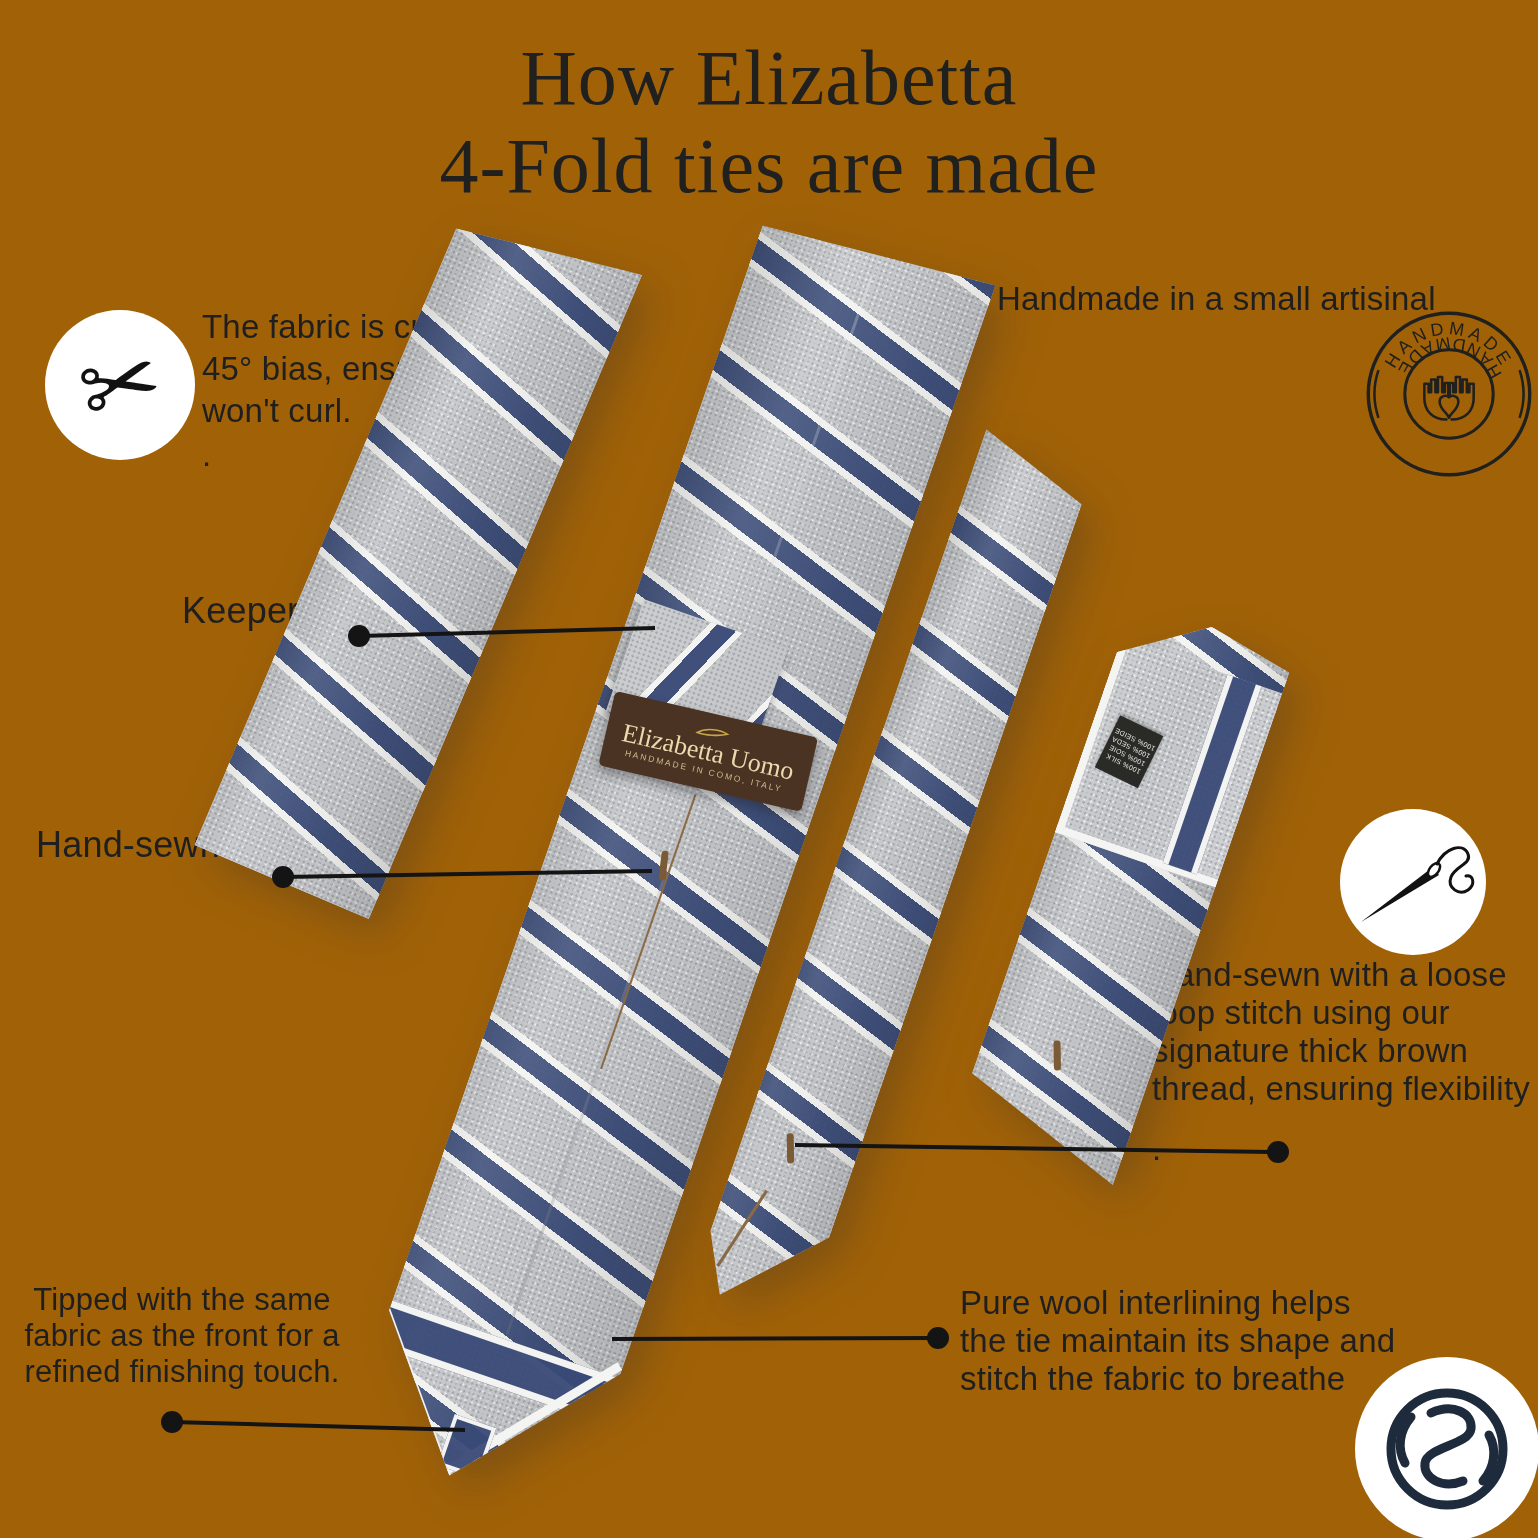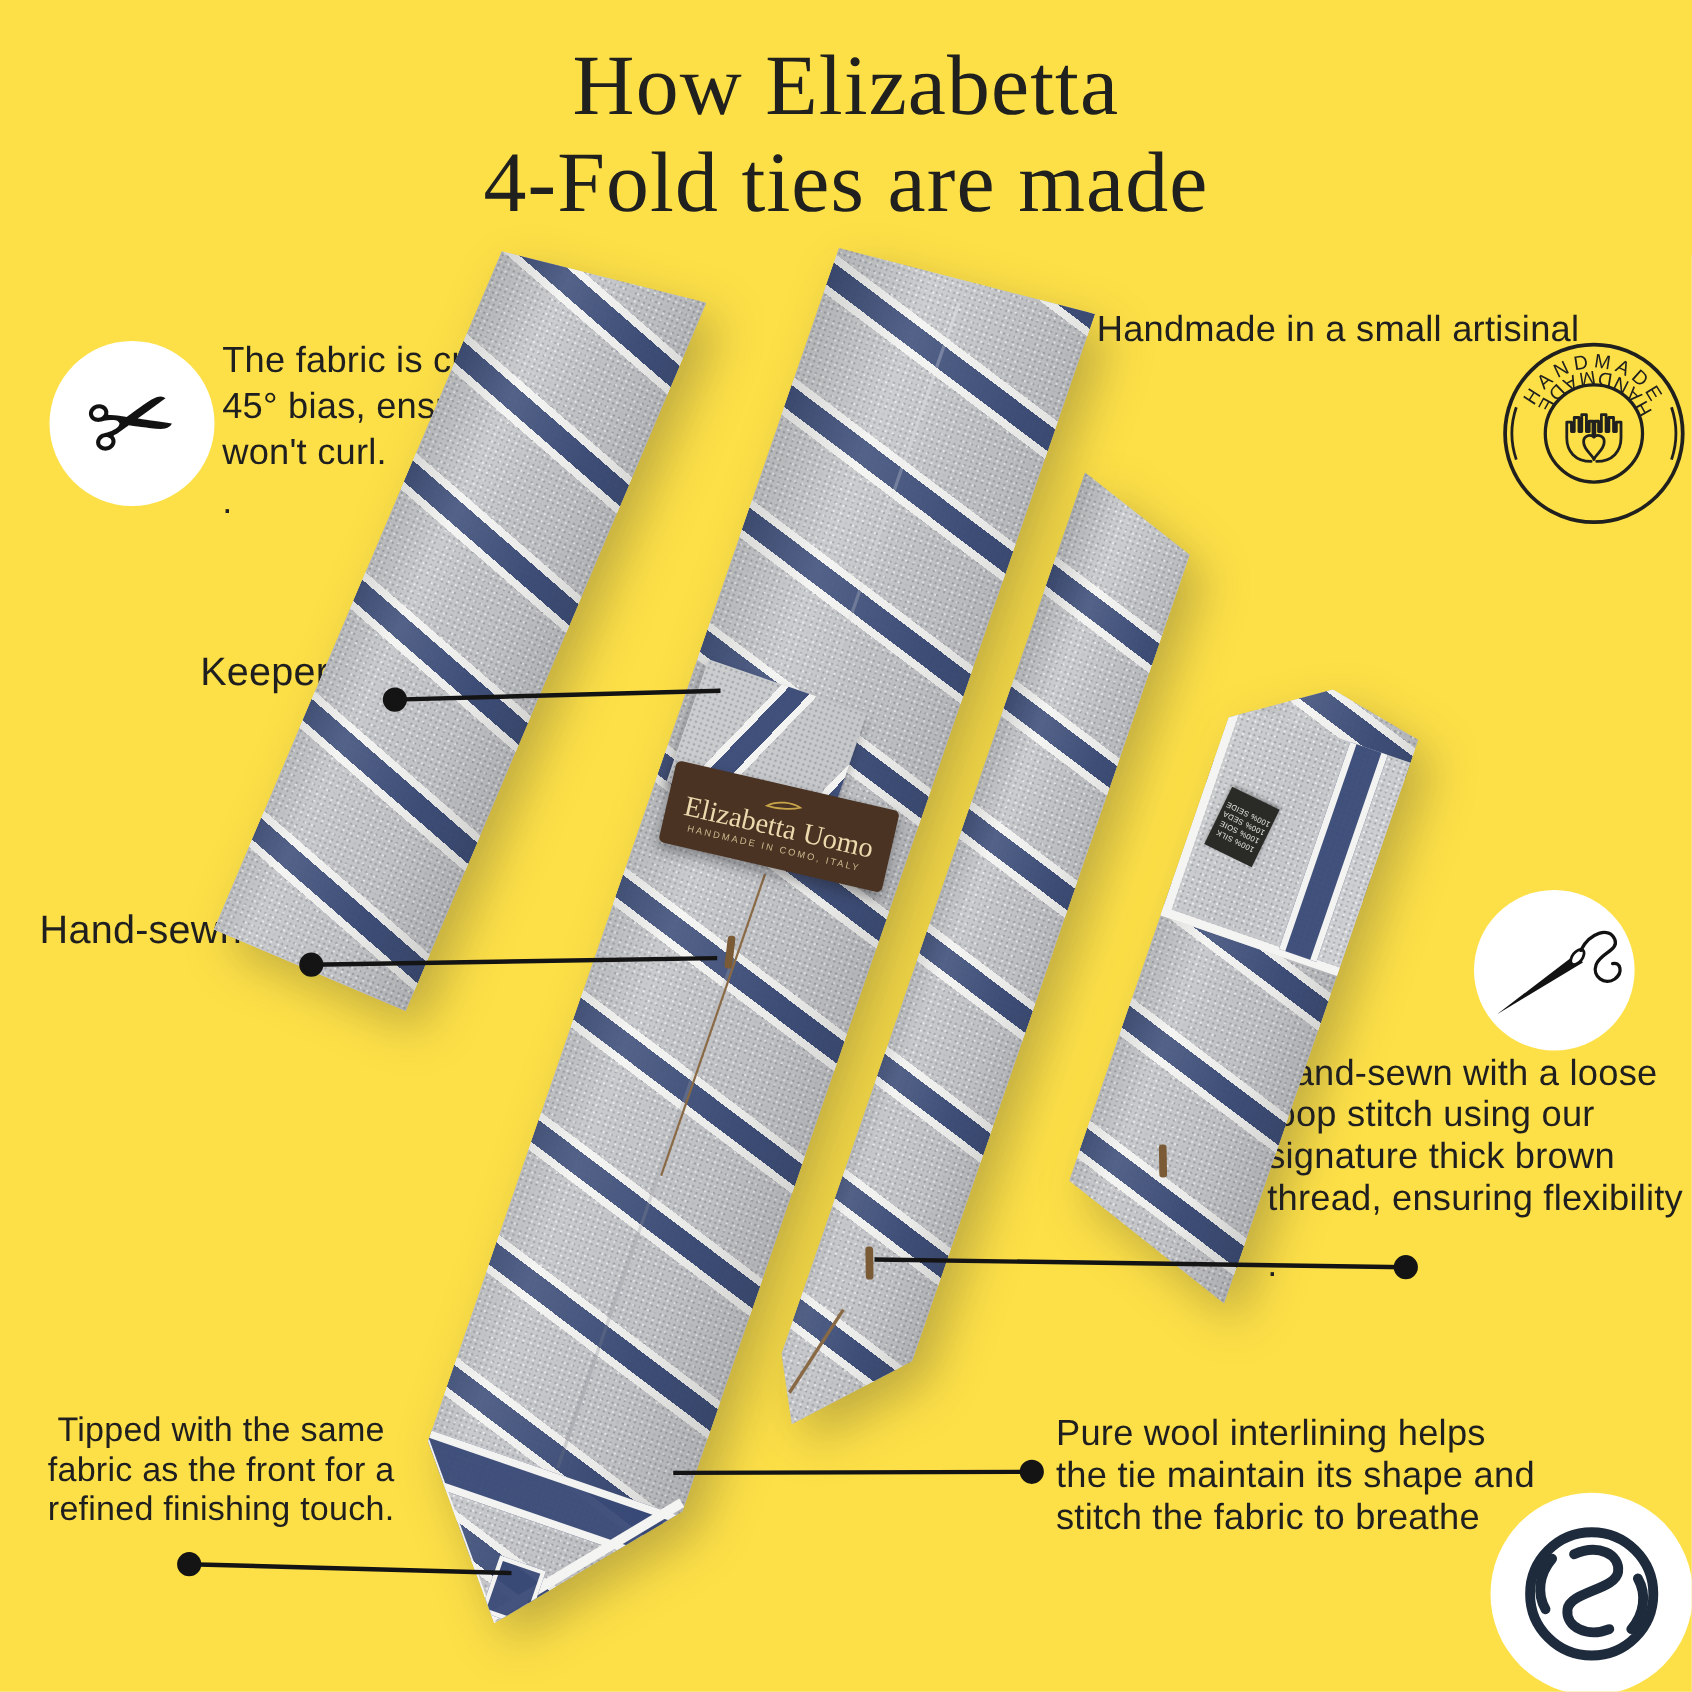--- a/index.html
+++ b/index.html
@@ -1,17 +1,17 @@
 <!DOCTYPE html>
 <html><head>
 <meta charset="utf-8">
 <style>
   html,body{margin:0;padding:0;}
   body{width:1538px;height:1538px;background:#ededee;font-family:"Liberation Sans",sans-serif;color:#1e1e1e;}
-  #canvas{position:relative;width:1538px;height:1538px;overflow:hidden;background:#fde047;}
+  #canvas{position:relative;width:1538px;height:1538px;overflow:hidden;background:#a16207;}
 
   
   .title{position:absolute;left:0;top:34px;width:100%;text-align:center;
          font-family:"Liberation Serif",serif;font-size:78px;line-height:1.13;color:#20201e;letter-spacing:1px;}
   .ann{position:absolute;font-size:33px;line-height:42px;color:#1f1f1f;letter-spacing:.2px;}
   .ann.small{font-size:31px;line-height:36px;}
   .stray{font-size:33px;color:#1f1f1f;}
 
   
   .circle-badge{position:absolute;border-radius:50%;background:#ffffff;display:flex;align-items:center;justify-content:center;}
@@ -219,19 +219,19 @@
     <div>thread, ensuring flexibility</div>
     <div class="stray" style="margin-top:22px;">.</div>
   </div>
 
   <div class="ann" style="left:960px;top:1284px;line-height:38px;">
     <div>Pure wool interlining helps</div>
     <div>the tie maintain its shape and</div>
     <div>stitch the fabric to breathe</div>
   </div>
 
-  <div class="ann small" style="left:27px;top:1282px;width:348px;text-align:center;">
+  <div class="ann small" style="left:8px;top:1282px;width:348px;text-align:center;">
     <div>Tipped with the same</div>
     <div>fabric as the front for a</div>
     <div>refined finishing touch.</div>
   </div>
 
 </div>
 
 </body></html>

